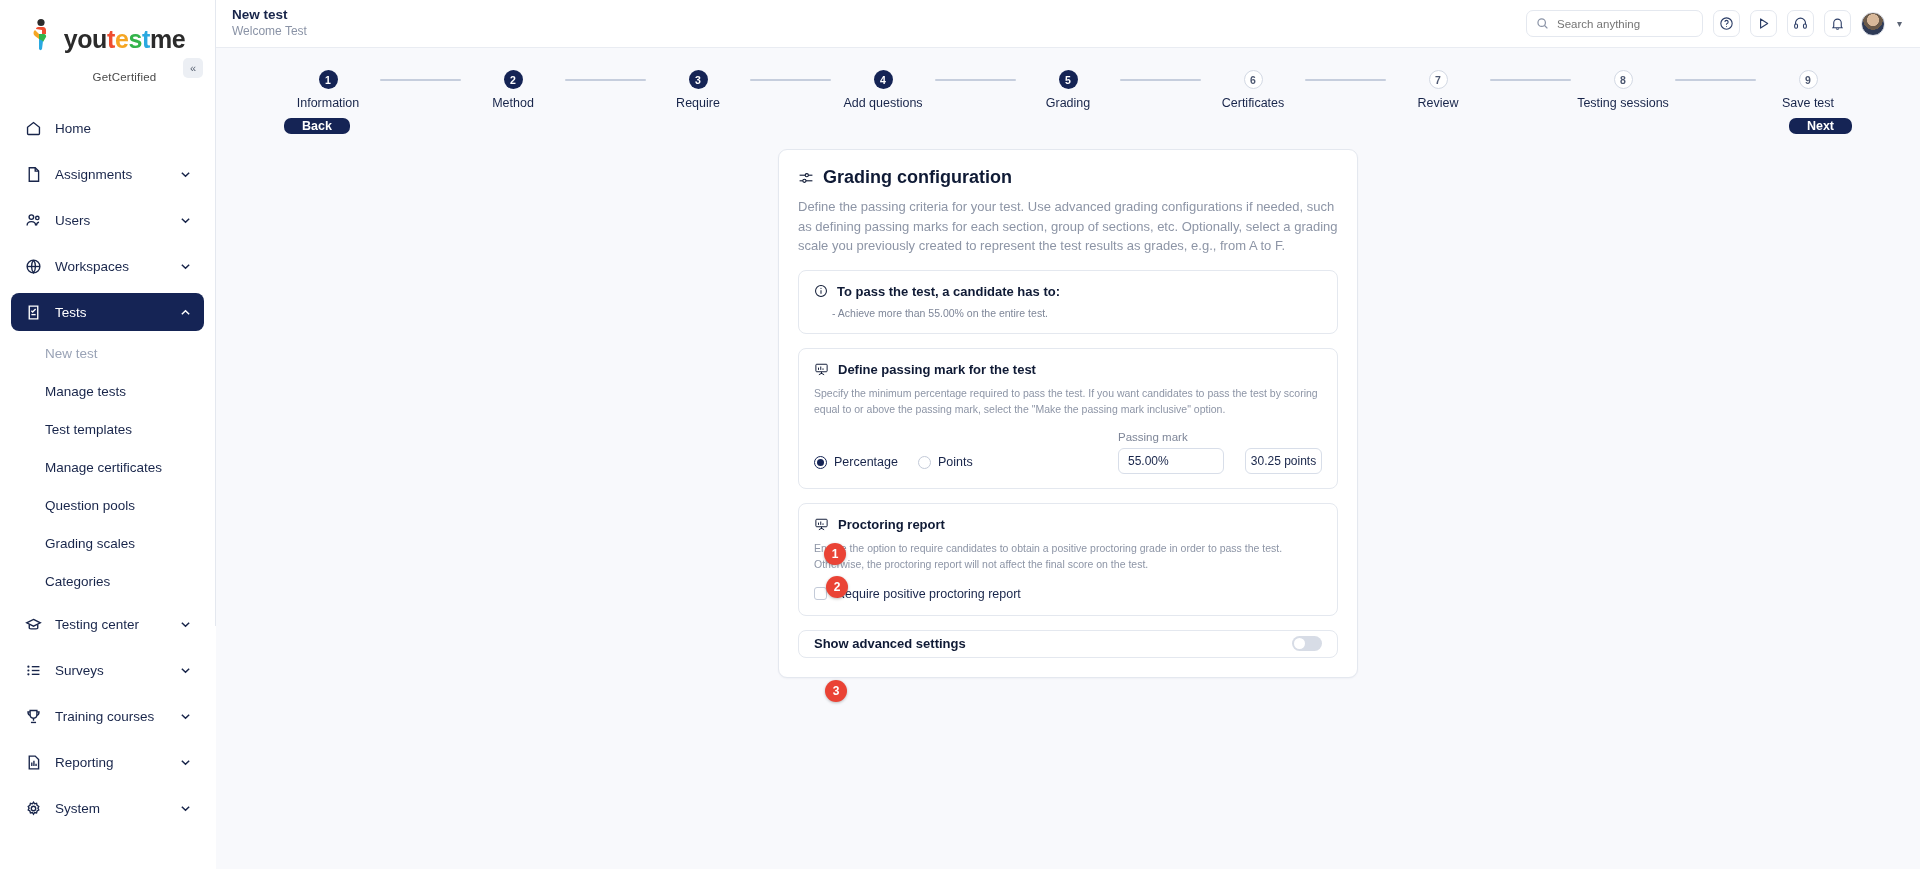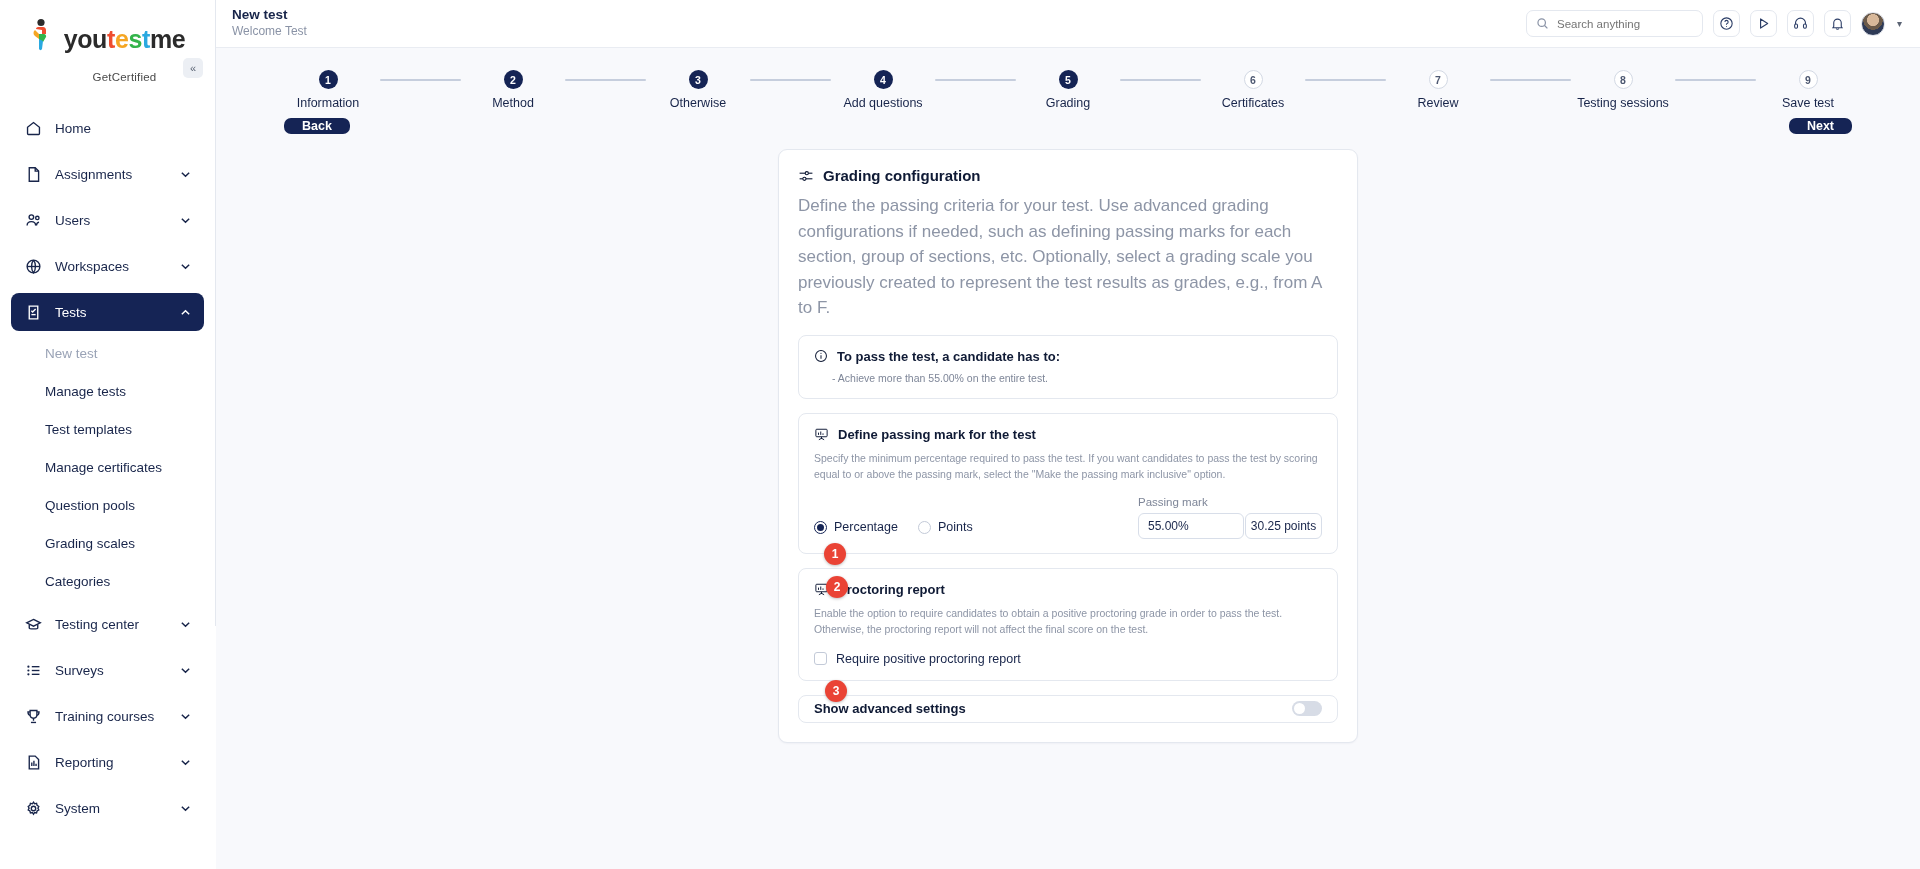--- a/index.html
+++ b/index.html
@@ -118,41 +118,41 @@
   }
   .btn.next { margin-left: auto; }
 
   
   .card-wrap { display: flex; justify-content: center; margin-top: 15px; position: relative; }
   .card {
     width: 580px; background: #ffffff; border: 1px solid #e4e8ef;
     border-radius: 9px; padding: 17px 19px 19px 19px;
     box-shadow: 0 1px 2px rgba(20,35,80,.04);
   }
-  .card-title { display: flex; align-items: center; gap: 9px; font-size: 15px; font-weight: 700; color: #0f1a35; }
-  .card-desc { font-size: 17px; color: #8d95a6; line-height: 1.5; margin-top: 9px; }
+  .card-title { display: flex; align-items: center; gap: 9px; font-size: 18px; font-weight: 700; color: #0f1a35; }
+  .card-desc { font-size: 13px; color: #8d95a6; line-height: 1.5; margin-top: 9px; }
 
   .panel {
     border: 1px solid #e4e8ef; border-radius: 8px; margin-top: 14px; padding: 13px 15px 14px 15px;
     position: relative; background: #fff;
   }
   .panel-head { display: flex; align-items: center; gap: 9px; font-size: 13px; font-weight: 700; color: #0f1a35; }
   .panel-sub { font-size: 10.5px; color: #8d95a6; line-height: 1.55; margin-top: 8px; }
   .alert-line { font-size: 10.5px; color: #7e8698; margin-top: 8px; padding-left: 18px; }
 
   .controls-row { display: flex; align-items: flex-end; margin-top: 14px; }
   .radios { display: flex; align-items: center; gap: 20px; padding-bottom: 5px; }
   .radio { display: flex; align-items: center; gap: 7px; font-size: 12.5px; color: #18254a; cursor: pointer; }
   .rdot { width: 13px; height: 13px; border-radius: 50%; border: 1.5px solid #152455; display: flex; align-items: center; justify-content: center; }
   .rdot.off { border-color: #c3cad8; }
   .rdot i { width: 7px; height: 7px; border-radius: 50%; background: #152455; display: block; }
 
   .mark-group { margin-left: auto; display: flex; flex-direction: column; }
   .mark-label { font-size: 11.5px; color: #7e8698; margin-bottom: 5px; }
-  .mark-fields { display: flex; align-items: center; gap: 1px; }
+  .mark-fields { display: flex; align-items: center; gap: 21px; }
   .spin-wrap { display: flex; width: 106px; height: 26px; border: 1px solid #d8dee9; border-radius: 6px; overflow: hidden; background: #fff;}
   .spin-wrap input {
     flex: 1; border: none; outline: none; padding: 0 9px; font-size: 12px; color: #18254a;
     font-family: "Liberation Sans", sans-serif; background: transparent;
   }
   .points-field {
     width: 77px; height: 26px; border: 1px solid #d8dee9; border-radius: 6px;
     display: flex; align-items: center; justify-content: center;
     font-size: 12px; color: #18254a; background: #fff;
   }
@@ -428,21 +428,21 @@
           <div class="step-label">Information</div>
         </div>
         <div class="step-line"></div>
         <div class="step">
           <div class="step-circle">2</div>
           <div class="step-label">Method</div>
         </div>
         <div class="step-line"></div>
         <div class="step">
           <div class="step-circle">3</div>
-          <div class="step-label">Otherwise</div>
+          <div class="step-label">Require</div>
         </div>
         <div class="step-line"></div>
         <div class="step">
           <div class="step-circle">4</div>
           <div class="step-label">Add questions</div>
         </div>
         <div class="step-line"></div>
         <div class="step">
           <div class="step-circle">5</div>
           <div class="step-label">Grading</div>

